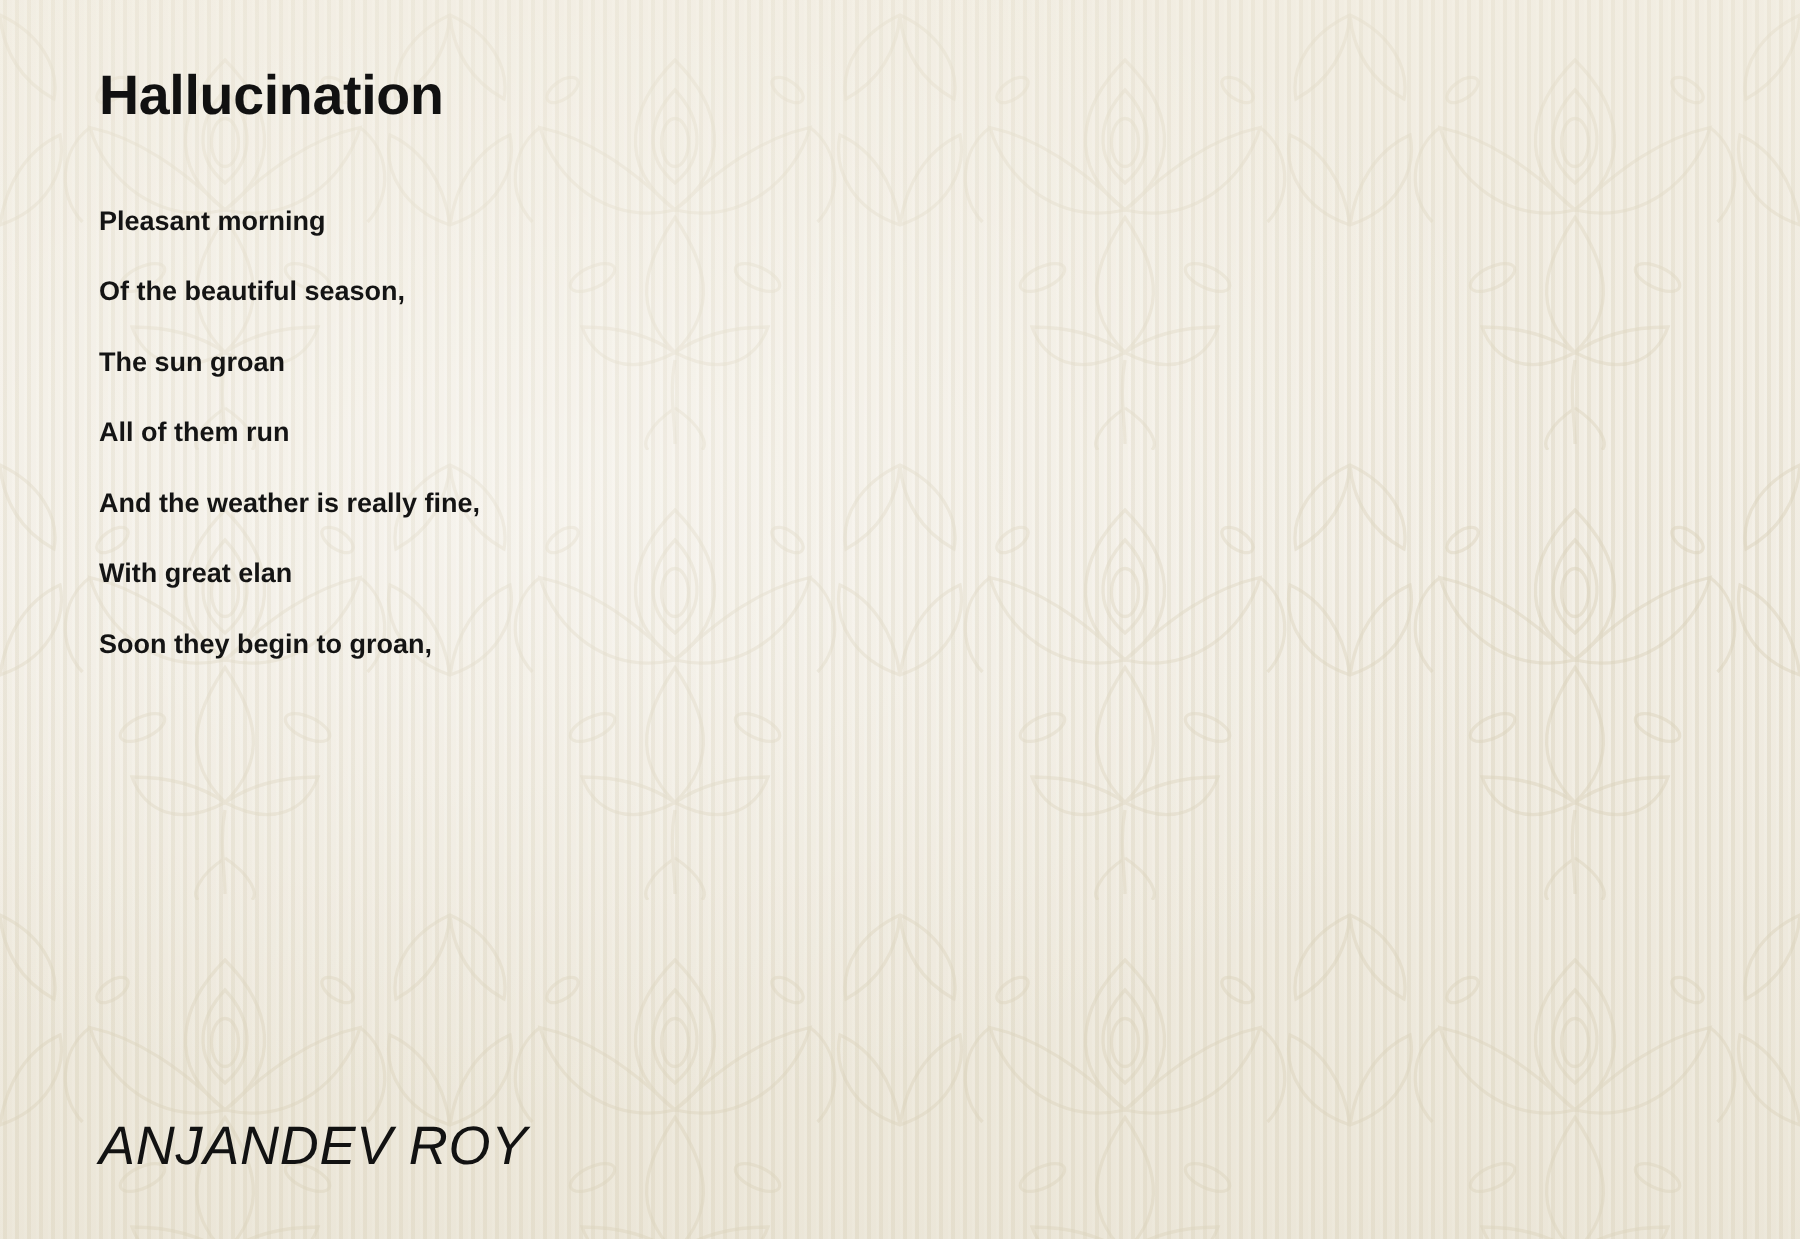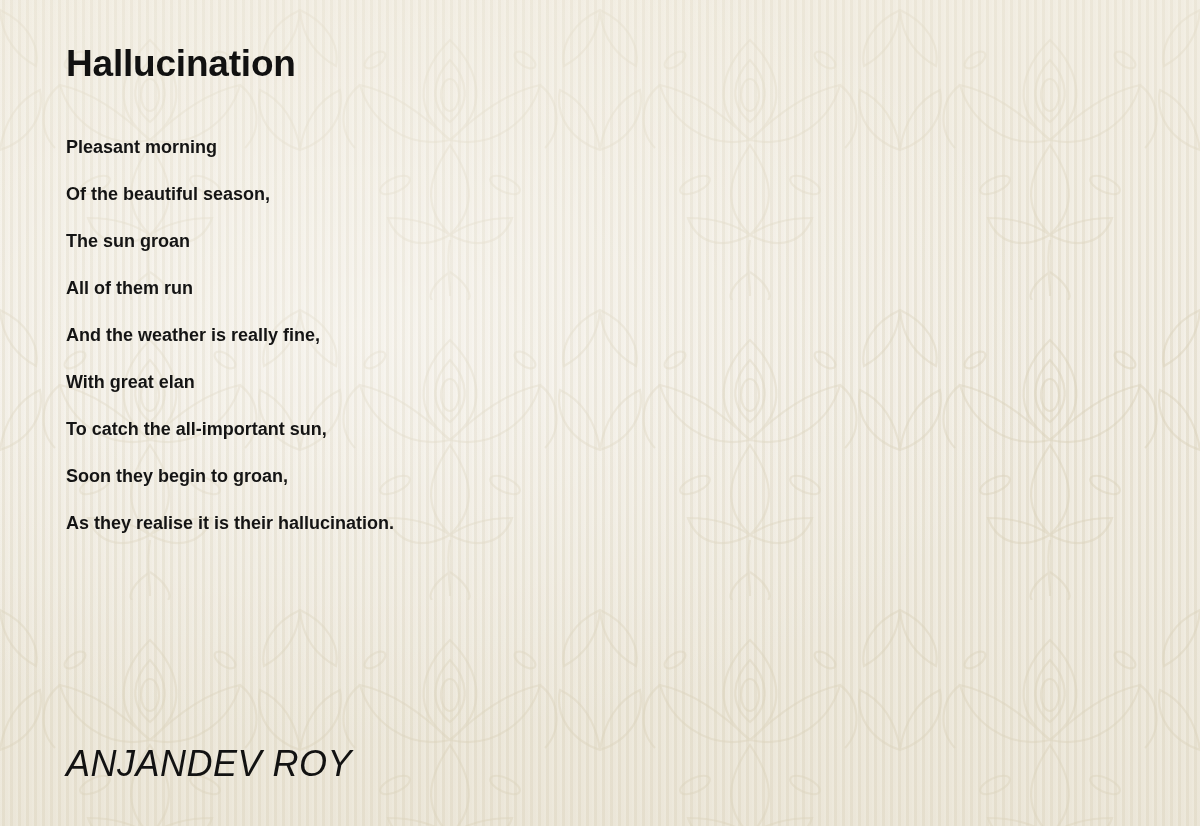--- a/index.html
+++ b/index.html
@@ -144,21 +144,19 @@
 
     <h1 class="poem-title">Hallucination</h1>
 
     <div class="poem-body">
       <div class="poem-line">Pleasant morning</div>
       <div class="poem-line">Of the beautiful season,</div>
       <div class="poem-line">The sun groan</div>
       <div class="poem-line">All of them run</div>
       <div class="poem-line">And the weather is really fine,</div>
       <div class="poem-line">With great elan</div>
-      <div class="poem-line">To catch the all-important sun,</div>
       <div class="poem-line">Soon they begin to groan,</div>
-      <div class="poem-line">As they realise it is their hallucination.</div>
     </div>
 
     <div class="poem-author">ANJANDEV ROY</div>
 
   </div>
 </div>
 
 </body></html>

